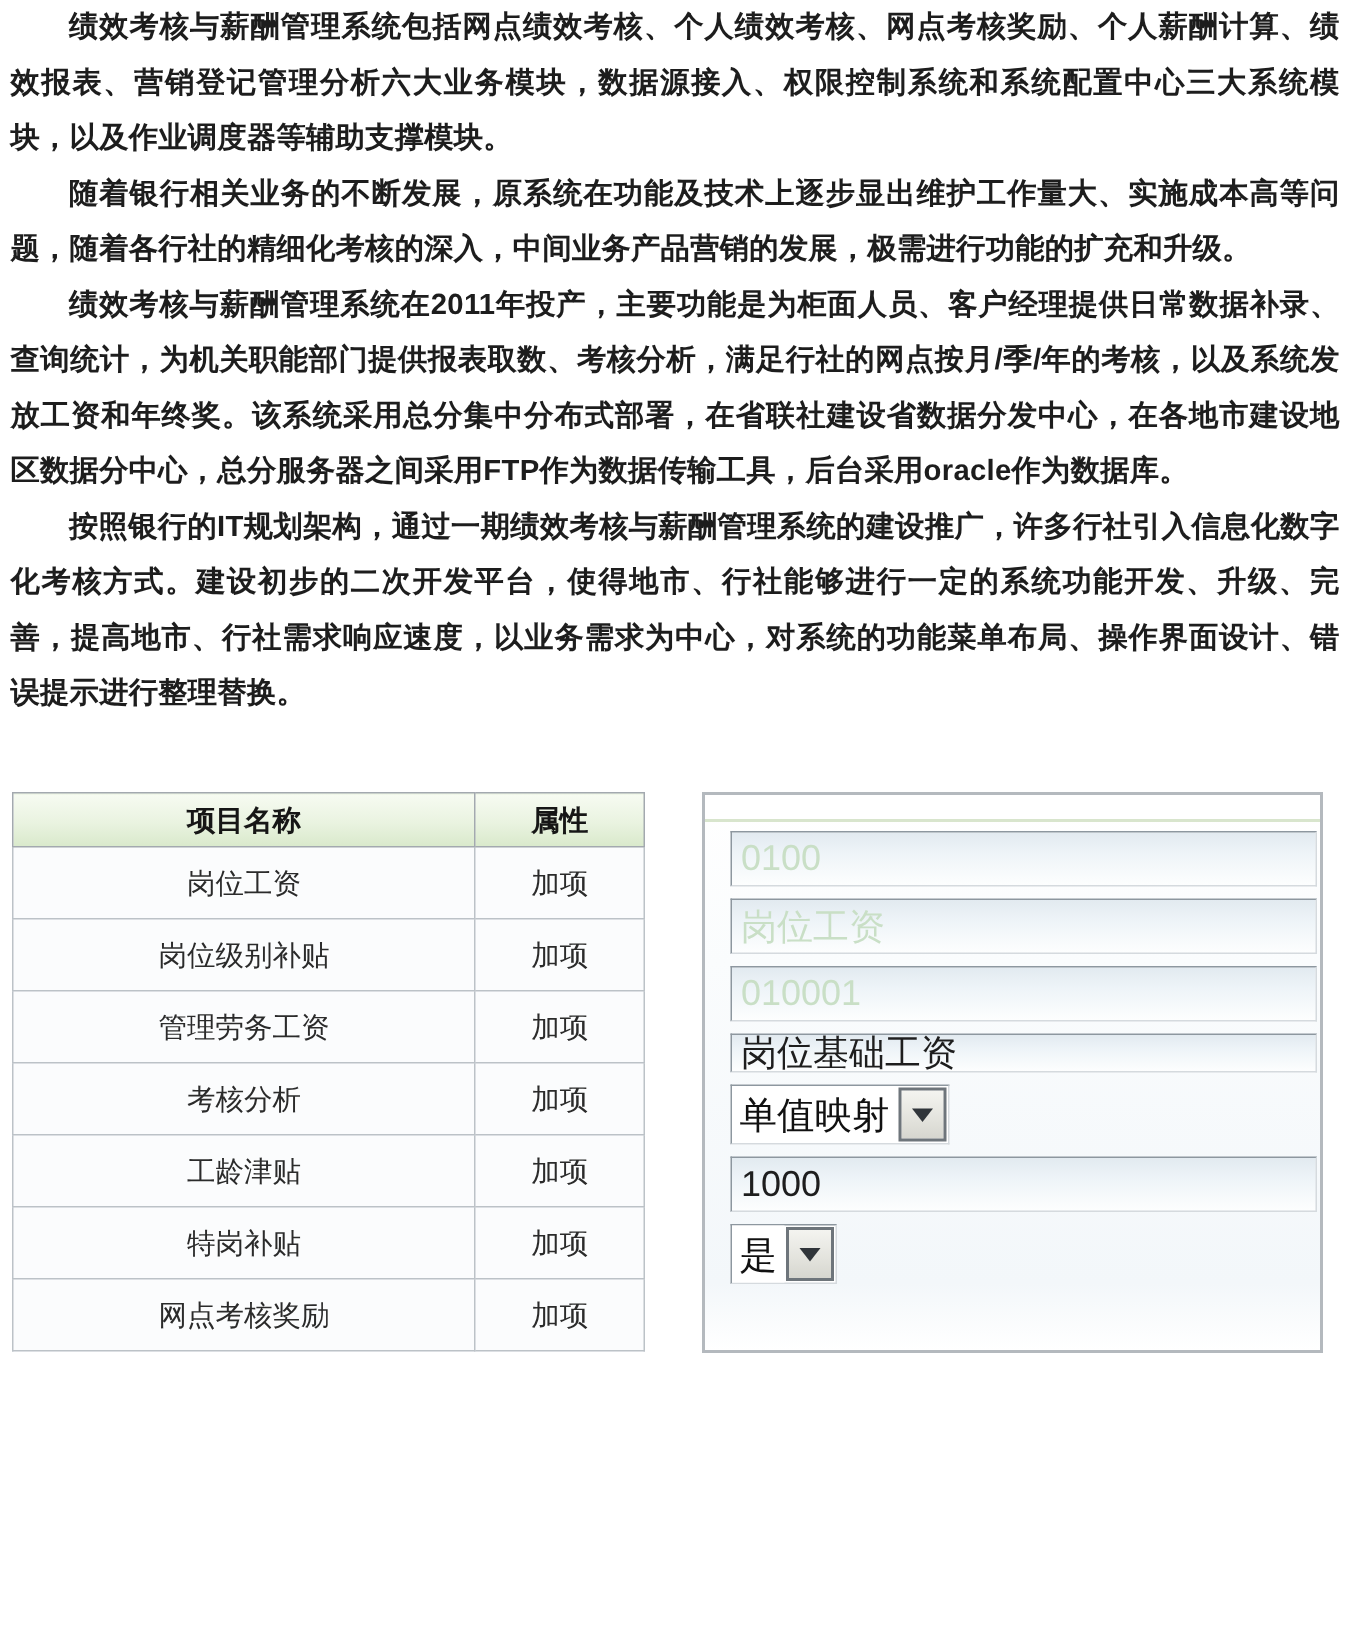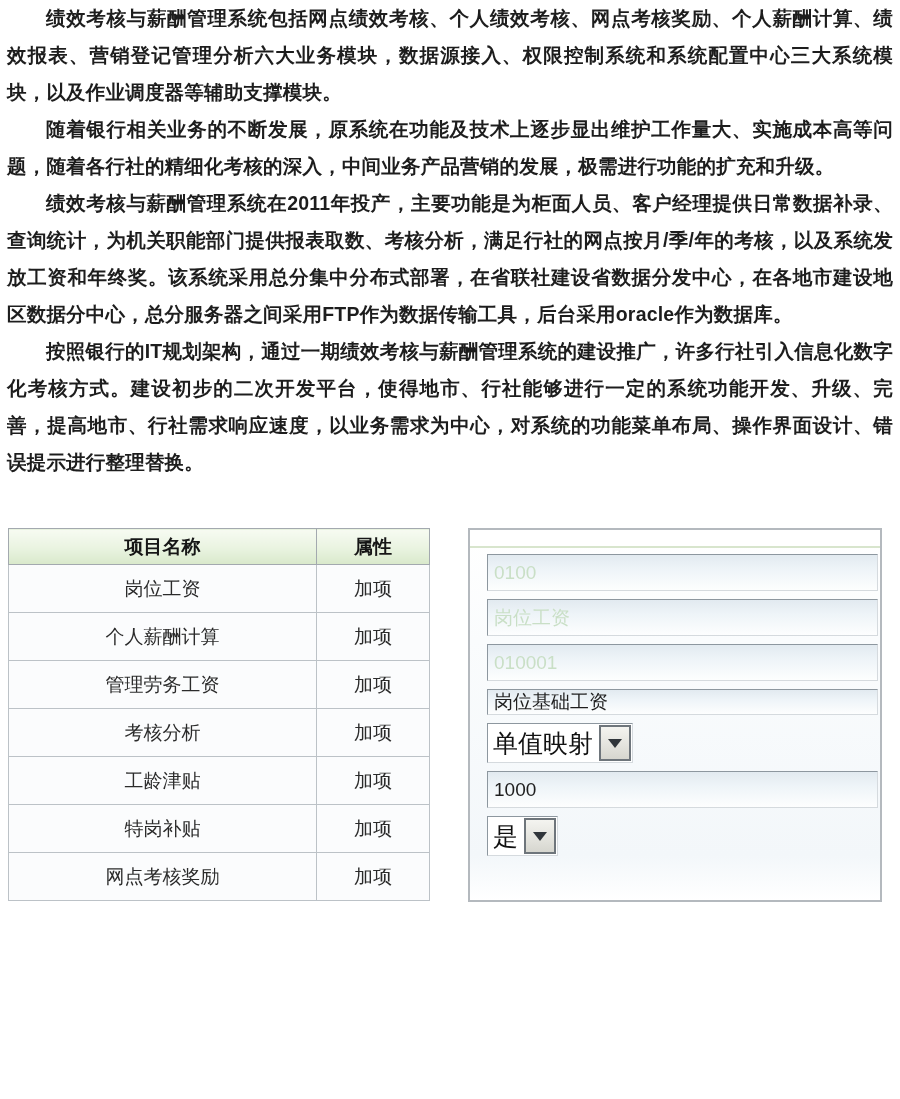--- a/index.html
+++ b/index.html
@@ -79,21 +79,21 @@
     flex-direction: column;
     gap: 8px;
   }
   .fld {
     width: 100%;
     height: 37px;
     border: 1px solid;
     border-color: #8d979f #d5dade #d5dade #8d979f;
     background: linear-gradient(180deg, #e2eaf0 0%, #eef4f8 40%, #fdfefe 100%);
     font-family: "Liberation Sans", sans-serif;
-    font-size: 19px;
+    font-size: 24px;
     color: #1e1e1e;
     padding: 0 6px;
     outline: none;
   }
   .fld.dim { color: #c9dfc6; }
   .fld.tall { height: 26px; }
 
   .combo {
     display: flex;
     align-items: stretch;
@@ -147,21 +147,21 @@
         <th class="col-name">项目名称</th>
         <th class="col-attr">属性</th>
       </tr>
     </thead>
     <tbody>
         <tr>
           <td>岗位工资</td>
           <td>加项</td>
         </tr>
         <tr>
-          <td>个人薪酬计算</td>
+          <td>岗位级别补贴</td>
           <td>加项</td>
         </tr>
         <tr>
           <td>管理劳务工资</td>
           <td>加项</td>
         </tr>
         <tr>
           <td>考核分析</td>
           <td>加项</td>
         </tr>

